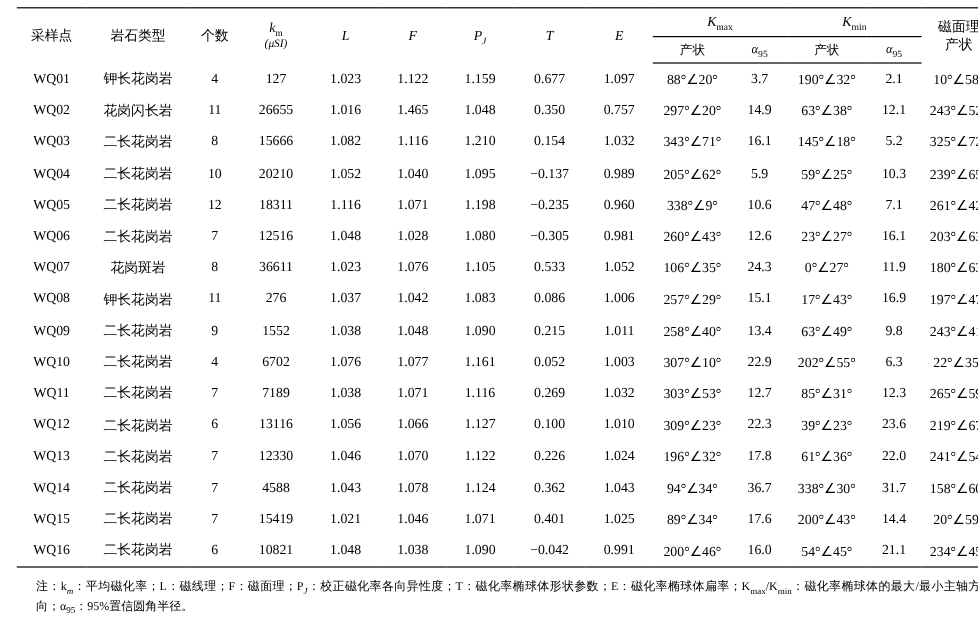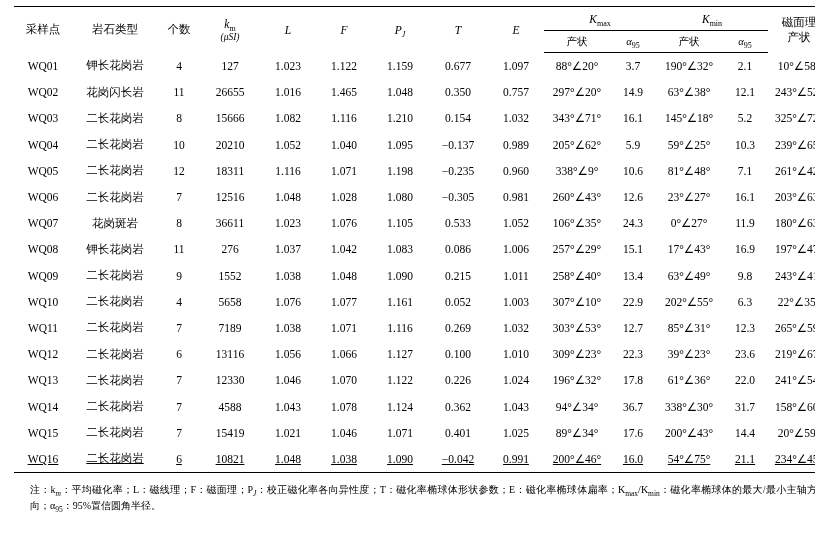--- a/index.html
+++ b/index.html
@@ -29,21 +29,21 @@
   }
   table.ams th, table.ams td {
     text-align: center;
     vertical-align: middle;
     padding: 0;
     font-weight: normal;
   }
   
   .rule-top td, .rule-top th { border-top: 1.4px solid #000; }
   thead .hdr-bottom td, thead .hdr-bottom th { border-bottom: 1.1px solid #000; }
-  .bottom-rule td { border-bottom: 1.4px solid #000; text-decoration: underline; }
+  .bottom-rule td { border-bottom: 1.4px solid #000; }
 
   thead tr.row1 th {
     height: 23px;
     font-size: 11.5px;
   }
   thead tr.row2 th {
     height: 21px;
     font-size: 10.5px;
   }
   .sub-rule {
@@ -211,21 +211,21 @@
           <td>二长花岗岩</td>
           <td>12</td>
           <td>18311</td>
           <td>1.116</td>
           <td>1.071</td>
           <td>1.198</td>
           <td>−0.235</td>
           <td>0.960</td>
           <td>338°∠9°</td>
           <td>10.6</td>
-          <td>81°∠48°</td>
+          <td>47°∠48°</td>
           <td>7.1</td>
           <td>261°∠42°</td>
         </tr>
         <tr>
           <td>WQ06</td>
           <td>二长花岗岩</td>
           <td>7</td>
           <td>12516</td>
           <td>1.048</td>
           <td>1.028</td>
@@ -283,21 +283,21 @@
           <td>258°∠40°</td>
           <td>13.4</td>
           <td>63°∠49°</td>
           <td>9.8</td>
           <td>243°∠41°</td>
         </tr>
         <tr>
           <td>WQ10</td>
           <td>二长花岗岩</td>
           <td>4</td>
-          <td>5658</td>
+          <td>6702</td>
           <td>1.076</td>
           <td>1.077</td>
           <td>1.161</td>
           <td>0.052</td>
           <td>1.003</td>
           <td>307°∠10°</td>
           <td>22.9</td>
           <td>202°∠55°</td>
           <td>6.3</td>
           <td>22°∠35°</td>
@@ -387,21 +387,21 @@
           <td>二长花岗岩</td>
           <td>6</td>
           <td>10821</td>
           <td>1.048</td>
           <td>1.038</td>
           <td>1.090</td>
           <td>−0.042</td>
           <td>0.991</td>
           <td>200°∠46°</td>
           <td>16.0</td>
-          <td>54°∠75°</td>
+          <td>54°∠45°</td>
           <td>21.1</td>
           <td>234°∠45°</td>
         </tr>
       </tbody>
   </table>
 
   <div class="note">
     <span>注：k</span><span class="sub ital">m</span><span>：平均磁化率；L：磁线理；F：磁面理；P</span><span class="sub ital">J</span><span>：校正磁化率各向异性度；T：磁化率椭球体形状参数；E：磁化率椭球体扁率；K</span><span class="sub">max</span><span>/K</span><span class="sub">min</span><span>：磁化率椭</span><span>球体的最大/最小主轴方向；α</span><span class="sub">95</span><span>：95%置信圆角半径。</span>
   </div>
 </div>

